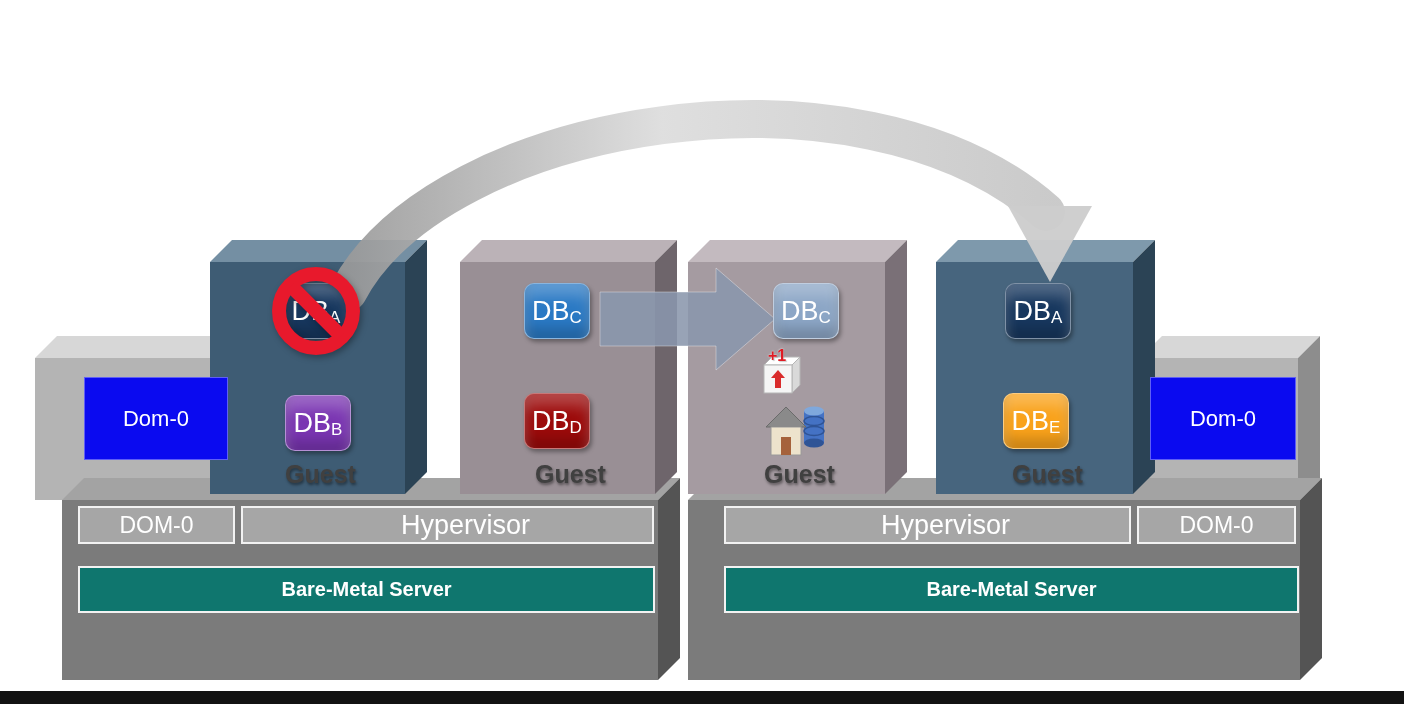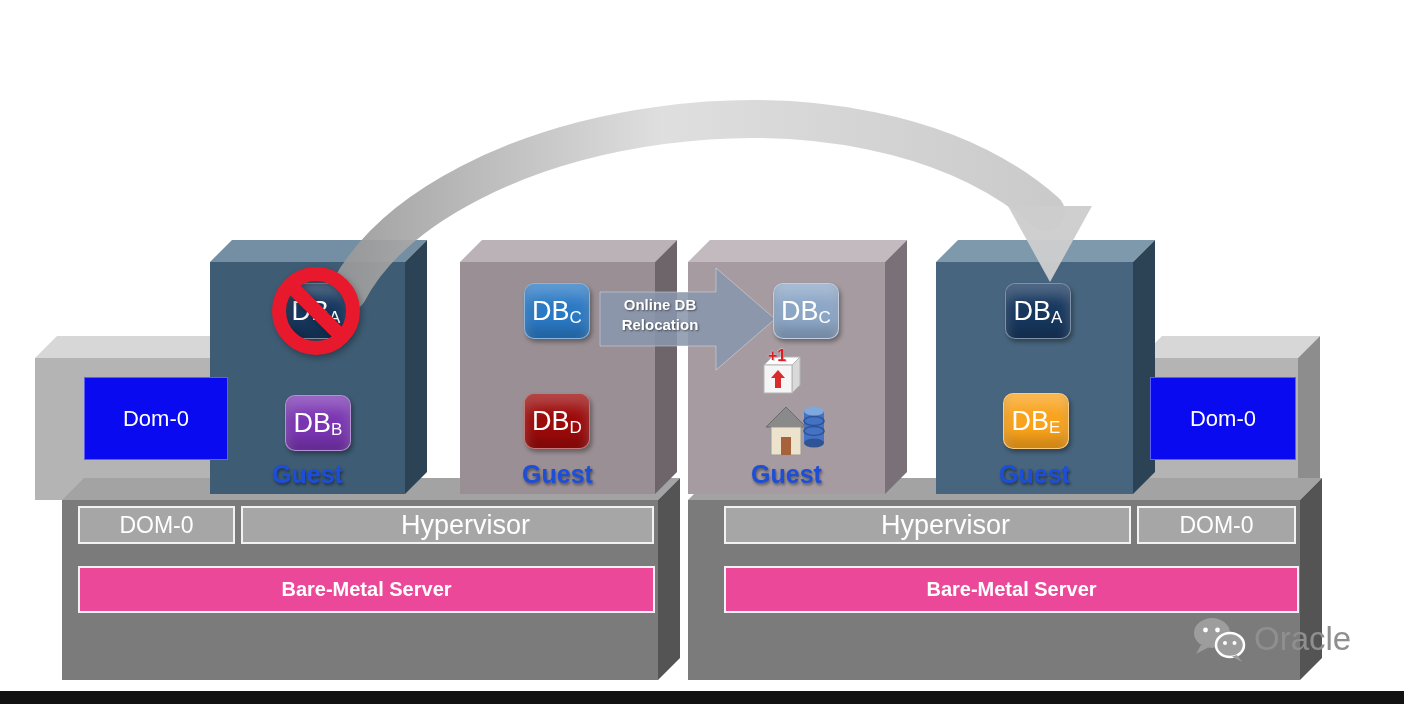--- a/index.html
+++ b/index.html
@@ -5,31 +5,31 @@
   * { margin:0; padding:0; box-sizing:border-box; }
   html,body { width:1404px; height:704px; background:#ffffff; font-family:"Liberation Sans", sans-serif; overflow:hidden; }
   #stage { position:relative; width:1404px; height:704px; background:#ffffff; }
   #canvas { position:absolute; left:0; top:0; }
 
   .panel-blue { position:absolute; display:flex; align-items:center; justify-content:center;
                 color:#fff; font-size:22px; border:1px solid rgba(255,255,255,.35); }
 
   .bar { position:absolute; display:flex; align-items:center; justify-content:center;
          color:#fff; background:#a6a6a6; border:2px solid #f2f2f2; }
-  .bar.dark { background:#ec4899; font-weight:bold; }
+  .bar.dark { background:#0f766e; font-weight:bold; }
   .f23 { font-size:23px; } .f27 { font-size:27px;padding-left:36px; } .f20 { font-size:20px; }
 
   .db-box { position:absolute; width:66px; height:56px; border-radius:10px;
             display:flex; align-items:center; justify-content:center; color:#fff; font-size:27px;
             border:1px solid rgba(255,255,255,.45);
             box-shadow:2px 3px 4px rgba(0,0,0,.35), inset 0 12px 14px rgba(255,255,255,.25), inset 0 -10px 12px rgba(0,0,0,.18); }
   .db-sub { font-size:17px; margin-top:14px; }
 
-  .guest-label { position:absolute; color:#1d4ed8; font-size:25px; font-weight:bold; text-align:center;
-                 text-shadow:1px 2px 3px rgba(0,0,0,.45); }
+  .guest-label { position:absolute; color:#404040; font-size:25px; font-weight:bold; text-align:center;
+                 text-shadow:1px 2px 3px rgba(0,0,0,.45);margin-left:13px; }
 
   .arrow-text { position:absolute; left:600px; top:295px; width:120px; text-align:center;
                 color:#fff; font-weight:bold; font-size:15px; line-height:20px;
                 text-shadow:1px 1px 2px rgba(0,0,0,.5); }
 
   .no-sign { position:absolute; left:270px; top:265px; width:92px; height:92px;
              filter:drop-shadow(2px 3px 3px rgba(0,0,0,.3)); }
 
   .cube-icon { position:absolute; left:756px; top:351px; width:46px; height:48px; }
   .plus-badge { position:absolute; left:12px; top:-4px; color:#e01b24; font-weight:bold; font-size:16px;
@@ -155,24 +155,20 @@
 
   <div class="db-box" style="left: 524px; top: 283px; background: rgb(42, 121, 196);">
     <span>DB</span>
       <span class="db-sub">C</span>
   </div>
   <div class="db-box" style="left: 524px; top: 393px; background: rgb(156, 10, 10);">
     <span>DB</span>
       <span class="db-sub">D</span>
   </div>
 
-  <div class="arrow-text">
-    <div>Online DB</div>
-    <div>Relocation</div>
-  </div>
 
   <div class="db-box" style="left: 773px; top: 283px; background: rgb(140, 166, 198);">
     <span>DB</span>
       <span class="db-sub">C</span>
   </div>
   <div class="cube-icon">
     <svg width="46" height="48" viewBox="0 0 46 48">
       <polygon points="8,14 36,14 44,6 16,6" fill="#ffffff" stroke="#b5b5b5"></polygon>
       <polygon points="36,14 44,6 44,34 36,42" fill="#d9d9d9" stroke="#b5b5b5"></polygon>
       <rect x="8" y="14" width="28" height="28" fill="#f5f5f5" stroke="#b5b5b5"></rect>
@@ -204,29 +200,16 @@
   <div class="db-box" style="left: 1003px; top: 393px; background: rgb(249, 162, 27);">
     <span>DB</span>
       <span class="db-sub">E</span>
   </div>
 
   <div class="guest-label" style="left:210px; top:460px; width:195px;">Guest</div>
   <div class="guest-label" style="left:460px; top:460px; width:195px;">Guest</div>
   <div class="guest-label" style="left:688px; top:460px; width:197px;">Guest</div>
   <div class="guest-label" style="left:936px; top:460px; width:197px;">Guest</div>
 
-  <div class="brand">
-    <svg width="54" height="46" viewBox="0 0 54 46">
-      <ellipse cx="20" cy="17" rx="18" ry="15" fill="#9d9d9d"></ellipse>
-      <polygon points="9,29 4,38 17,31" fill="#9d9d9d"></polygon>
-      <circle cx="13.5" cy="14" r="2.4" fill="#fff"></circle>
-      <circle cx="25.5" cy="14" r="2.4" fill="#fff"></circle>
-      <ellipse cx="38" cy="29" rx="14" ry="12" fill="#9d9d9d" stroke="#ffffff" stroke-width="2.5"></ellipse>
-      <polygon points="45,39 50,46 40,40.5" fill="#9d9d9d"></polygon>
-      <circle cx="33" cy="27" r="2" fill="#fff"></circle>
-      <circle cx="42.5" cy="27" r="2" fill="#fff"></circle>
-    </svg>
-    <span class="brand-text">Oracle</span>
-  </div>
 
   <div class="bottom-bar"></div>
 
 </div>
 
 </body></html>

